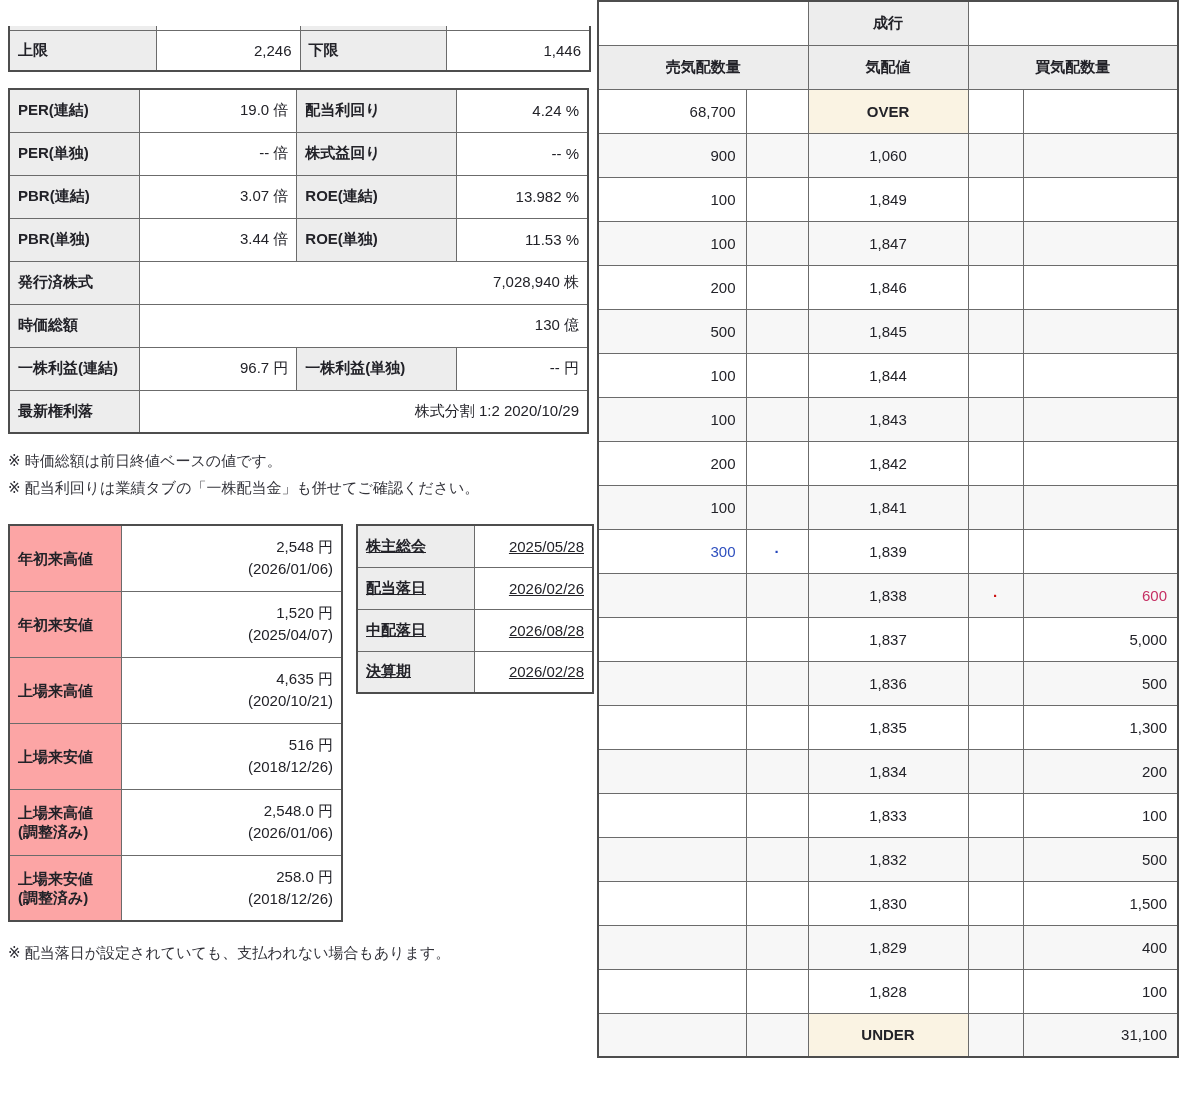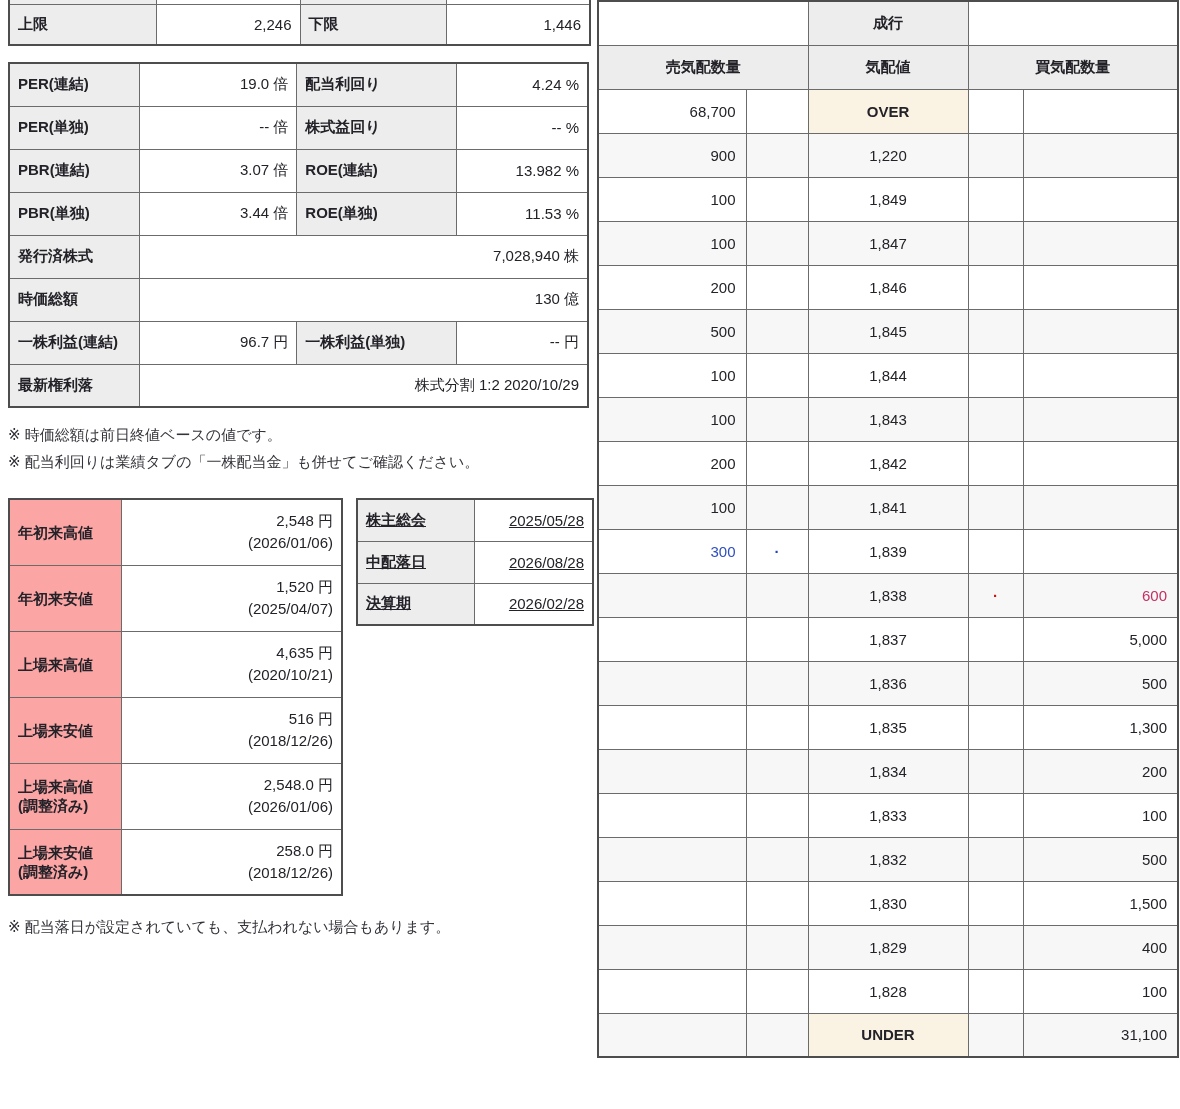--- a/index.html
+++ b/index.html
@@ -17,21 +17,21 @@
   .left-col { position: absolute; left: 8px; top: 0; width: 581px; }
 
   table { border-collapse: collapse; table-layout: fixed; }
   td { font-size: 15px; overflow: hidden; white-space: nowrap; }
 
   .tbl { width: 581px; border: 2px solid #4d4d4d; }
   .tbl td { border: 1px solid #6b6b6b; padding: 2px 8px; height: 43px; }
   .tbl td.lbl { background: #ededed; font-weight: bold; text-align: left; }
   .tbl td.val { background: #ffffff; text-align: right; }
 
-  .limits { border-top: none; }
+  .limits { border-top: none; margin-top: 26px; }
   .limits td.sliver { height: 4px; padding: 0; border-top: none; }
   .limits td.main { height: 41px; }
 
   .indicators { margin-top: 16px; }
 
   .note { font-size: 15px; color: #33333a; margin: 0; line-height: 27px; }
   .notes-block { margin-top: 13px; }
 
   .history-wrap { display: flex; margin-top: 23px; }
   .history { width: 333px; border: 2px solid #4d4d4d; }
@@ -207,20 +207,24 @@
       </tbody>
         </table>
 
       <table class="schedule">
         <tbody>
             <tr>
           <td class="lbl" style="width:117px">株主総会</td>
           <td class="val" style="width:119px">2025/05/28</td>
         </tr>
         <tr>
+          <td class="lbl">配当落日</td>
+          <td class="val">2026/02/26</td>
+        </tr>
+        <tr>
           <td class="lbl">中配落日</td>
           <td class="val">2026/08/28</td>
         </tr>
         <tr>
           <td class="lbl">決算期</td>
           <td class="val">2026/02/28</td>
         </tr>
       </tbody>
         </table>
     </div>
@@ -253,21 +257,21 @@
           <tr>
             <td class="qty">68,700</td>
             <td class="dot dot-blue"></td>
             <td class="price edge">OVER</td>
             <td class="dot dot-red"></td>
             <td class="qty"></td>
           </tr>
           <tr class="alt">
             <td class="qty">900</td>
             <td class="dot dot-blue"></td>
-            <td class="price">1,220</td>
+            <td class="price">1,060</td>
             <td class="dot dot-red"></td>
             <td class="qty"></td>
           </tr>
           <tr>
             <td class="qty">100</td>
             <td class="dot dot-blue"></td>
             <td class="price">1,849</td>
             <td class="dot dot-red"></td>
             <td class="qty"></td>
           </tr>

